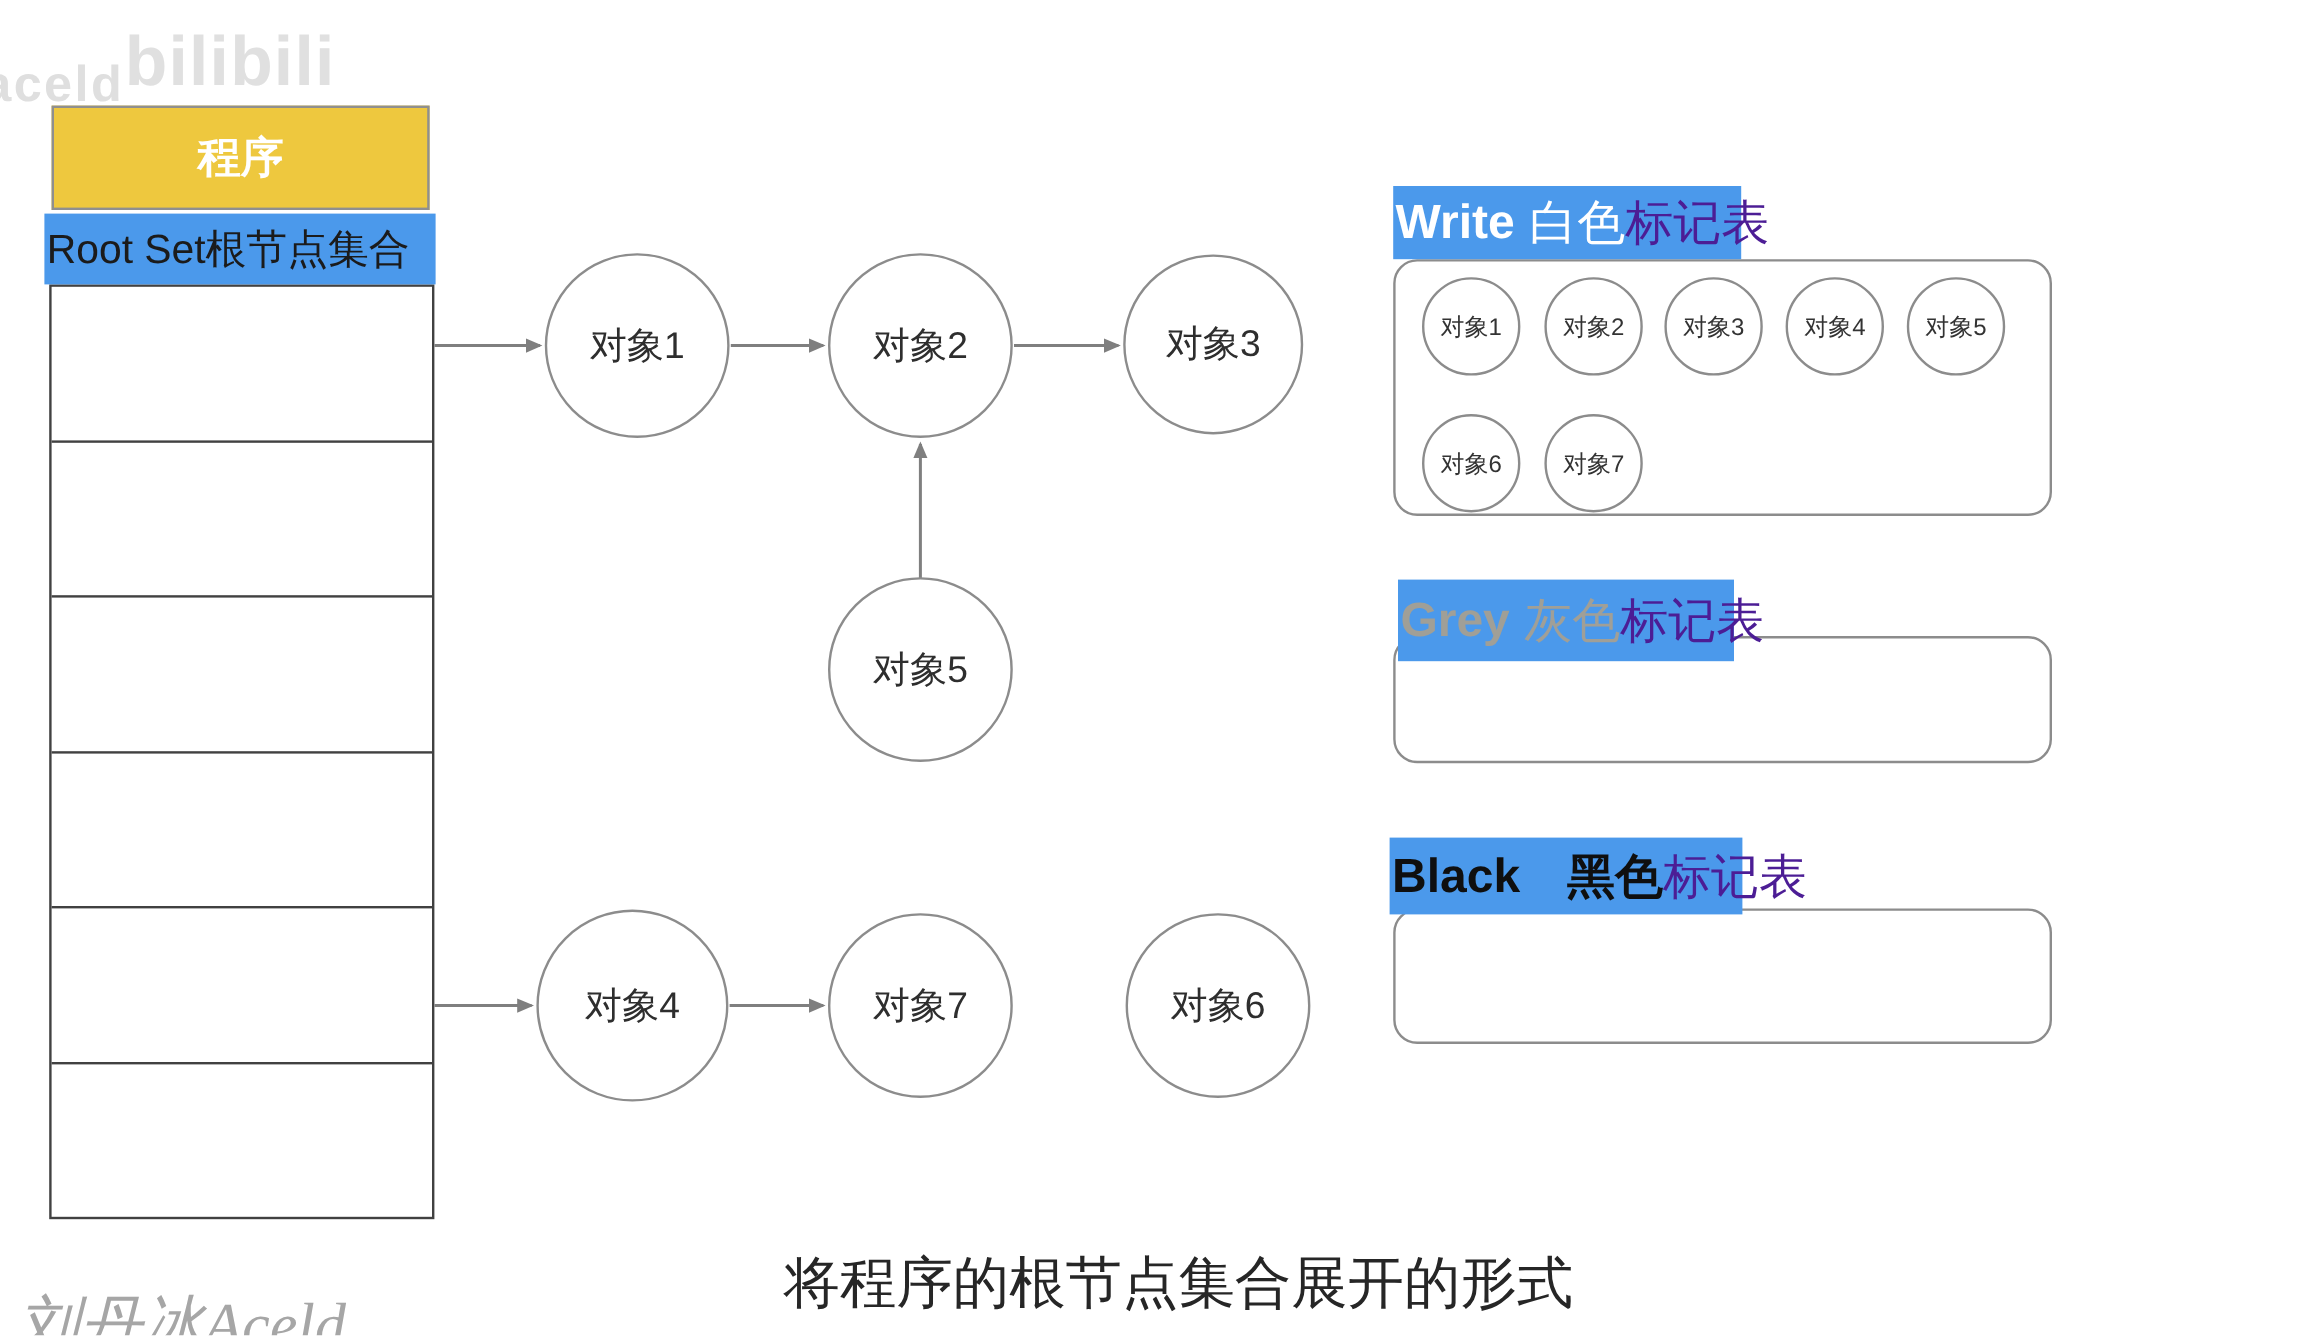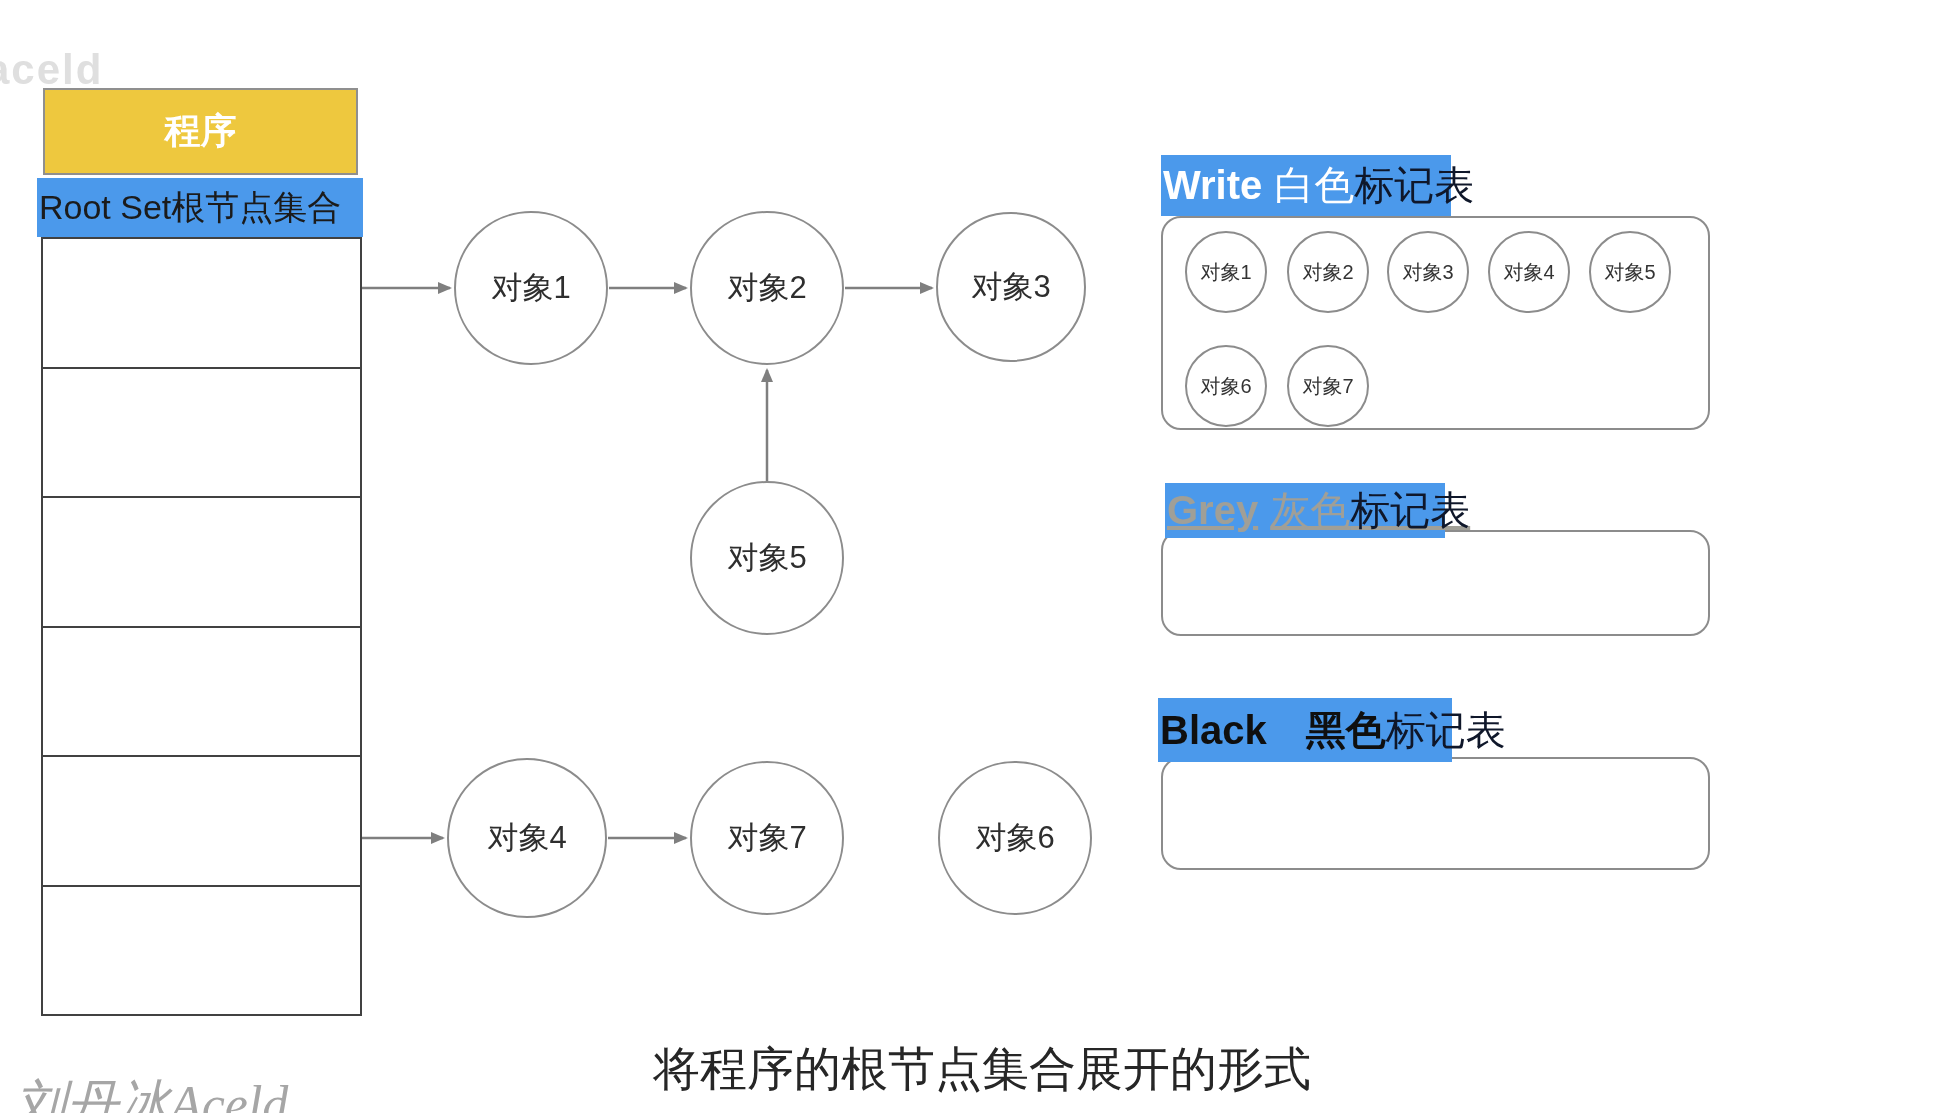--- a/index.html
+++ b/index.html
@@ -52,23 +52,23 @@
   #node-obj7{left:690px;top:761px;width:154px;height:154px;}
   #node-obj6{left:938px;top:761px;width:154px;height:154px;}
   
   .band{
     position:absolute;background:#4b99eb;display:flex;align-items:center;
     white-space:nowrap;z-index:4;padding-left:2px;box-sizing:border-box;
     font-size:40px;
   }
   .band .en{font-weight:bold;}
   .band .cjk-color{margin-left:12px;}
-  .band .suffix{color:#0f172a;font-weight:normal;}
+  .band .suffix{color:#4c1d95;font-weight:normal;}
   #write-band{left:1161px;top:155px;width:290px;height:61px;color:#ffffff;}
-  #grey-band{left:1165px;top:483px;width:280px;height:55px;color:#a09f97;text-decoration:underline;}
+  #grey-band{left:1165px;top:483px;width:280px;height:68px;color:#a09f97;}
   #grey-band .cjk-color{color:#a09f97;}
   #black-band{left:1158px;top:698px;width:294px;height:64px;color:#0f0f0f;}
   #black-band .cjk-color{font-weight:bold;margin-left:39px;}
   .mark-box{
     position:absolute;border:2.5px solid #8c8c8c;border-radius:20px;
     background:#ffffff;box-sizing:border-box;z-index:2;
   }
   #write-box{left:1161px;top:216px;width:549px;height:214px;}
   #grey-box{left:1161px;top:530px;width:549px;height:106px;}
   #black-box{left:1161px;top:757px;width:549px;height:113px;}
@@ -83,20 +83,21 @@
     position:absolute;left:982px;top:1038px;transform:translateX(-50%);
     font-size:47px;color:#262626;font-weight:500;white-space:nowrap;z-index:2;
   }
 </style>
 </head>
 <body>
 
 <div id="stage">
 
   <div class="wm" id="wm-aceld">aceld</div>
+  <div class="wm" id="wm-bilibili">bilibili</div>
   <div id="wm-bottom">刘丹冰Aceld</div>
 
   <div id="program-header">程序</div>
   <div id="root-band">Root Set根节点集合</div>
   <div id="stack-table">
     <div class="stack-row"></div>
     <div class="stack-row"></div>
     <div class="stack-row"></div>
     <div class="stack-row"></div>
     <div class="stack-row"></div>

